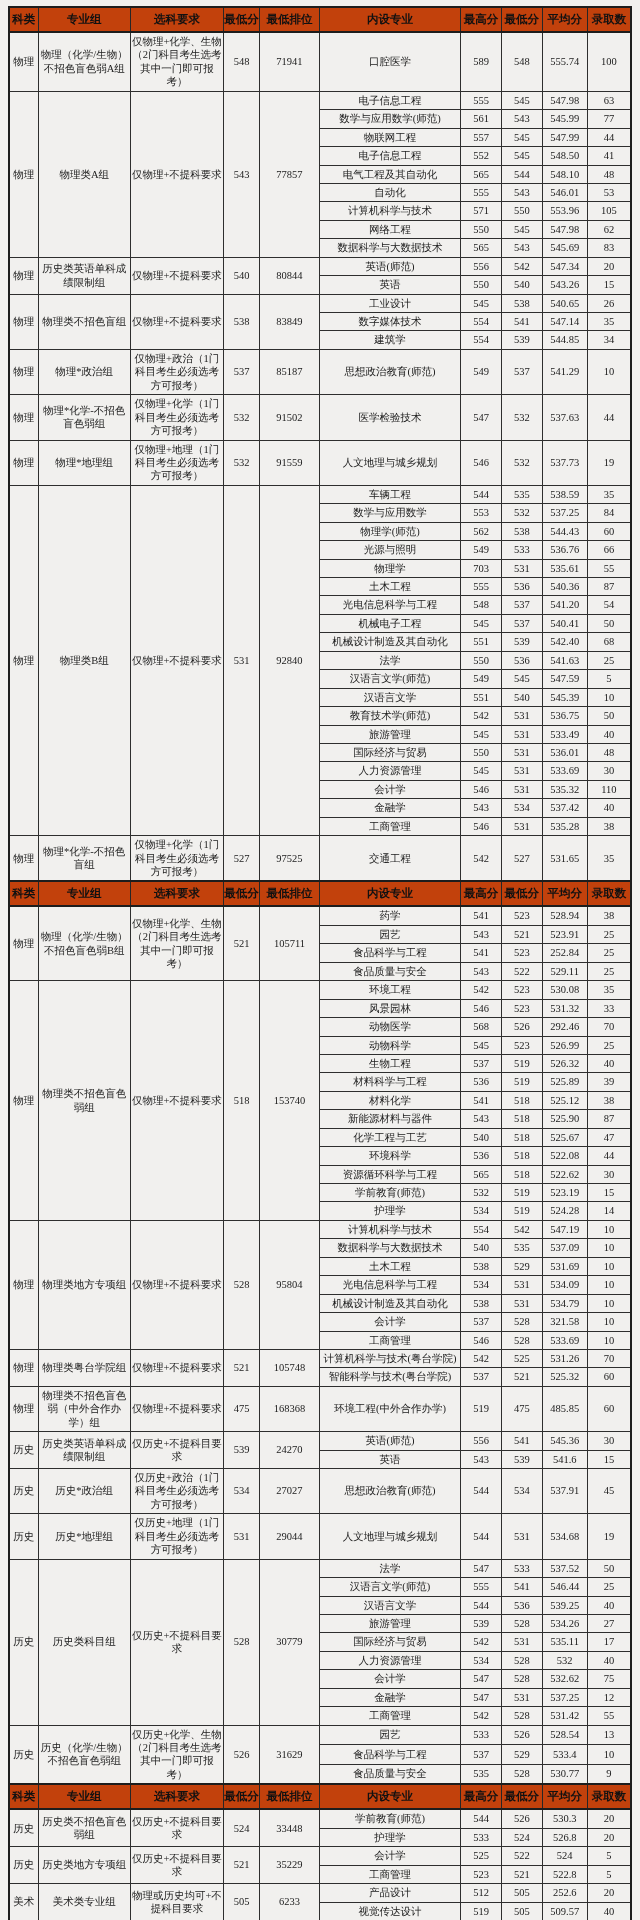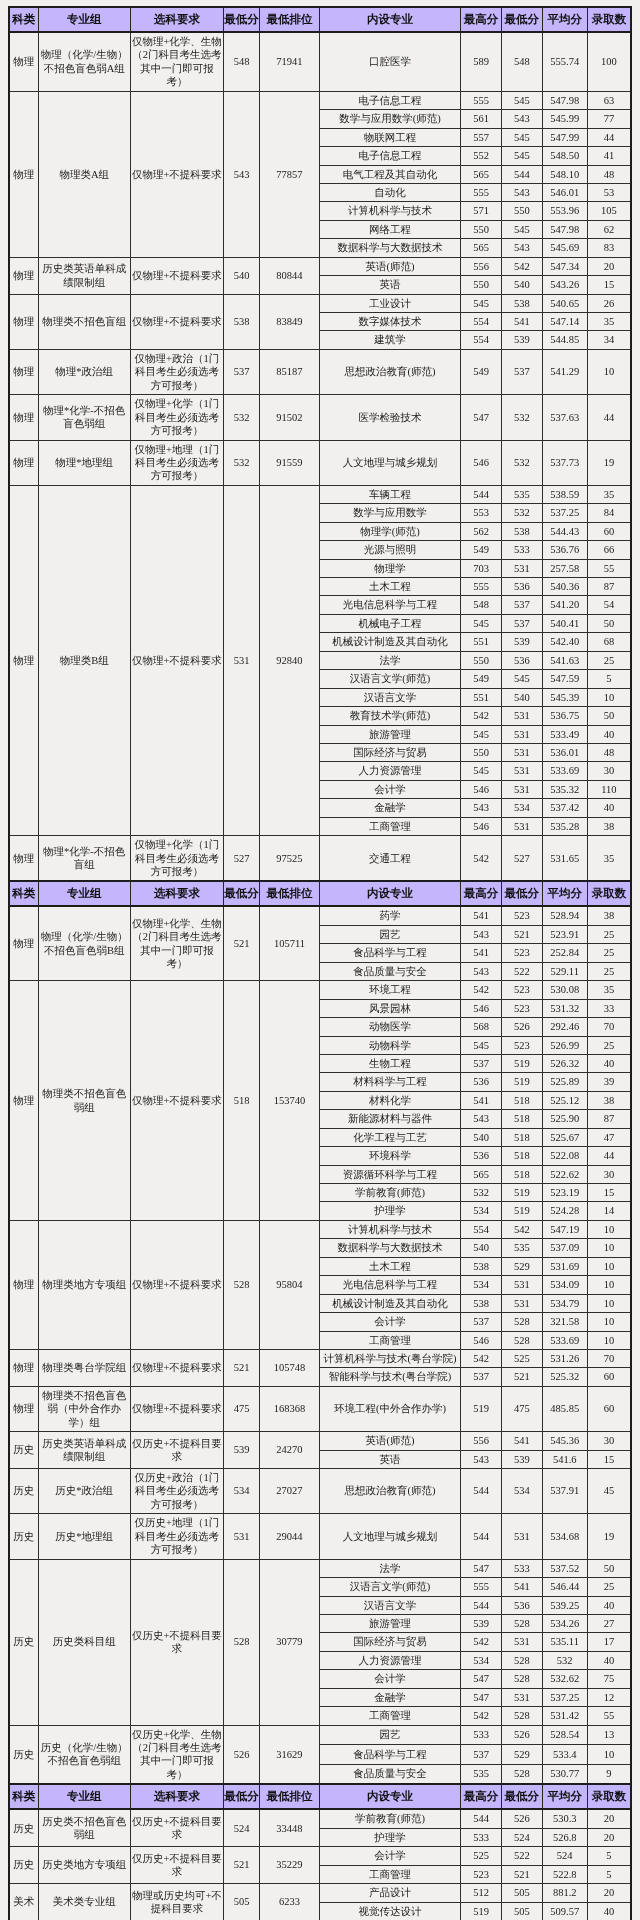--- a/index.html
+++ b/index.html
@@ -6,21 +6,21 @@
   body{
     width:640px;min-height:1920px;background:#f1f0ee;
     font-family:"Liberation Serif","DejaVu Serif",serif;
     color:#1b1b1b;position:relative;
   }
   .wrap{padding:6px 8px 10px 8px;position:relative;}
   table{width:100%;border-collapse:collapse;table-layout:fixed;border:2px solid #1d1d1d;}
   th{
     font-size:11.5px;font-weight:bold;text-align:center;padding:4px 0;
     border:1px solid #262626;border-top:2px solid #1d1d1d;border-bottom:2px solid #1d1d1d;
-    background:#c4b5fd;color:#111;
+    background:#c2410c;color:#111;
   }
   td{
     font-size:10.5px;text-align:center;vertical-align:middle;
     padding:2px 1px;border:1px solid #2e2e2e;line-height:1.28;
     word-break:break-all;
   }
   tr.gs td{border-top:1.8px solid #1d1d1d;}
 </style>
 </head>
 <body>
@@ -243,21 +243,21 @@
           <td>光源与照明</td>
           <td>549</td>
           <td>533</td>
           <td>536.76</td>
           <td>66</td>
         </tr>
         <tr>
           <td>物理学</td>
           <td>703</td>
           <td>531</td>
-          <td>257.58</td>
+          <td>535.61</td>
           <td>55</td>
         </tr>
         <tr>
           <td>土木工程</td>
           <td>555</td>
           <td>536</td>
           <td>540.36</td>
           <td>87</td>
         </tr>
         <tr>
@@ -778,21 +778,21 @@
         </tr>
         <tr class="gs">
           <td rowspan="2">美术</td>
           <td rowspan="2">美术类专业组</td>
           <td rowspan="2">物理或历史均可+不提科目要求</td>
           <td rowspan="2">505</td>
           <td rowspan="2">6233</td>
           <td>产品设计</td>
           <td>512</td>
           <td>505</td>
-          <td>881.2</td>
+          <td>252.6</td>
           <td>20</td>
         </tr>
         <tr>
           <td>视觉传达设计</td>
           <td>519</td>
           <td>505</td>
           <td>509.57</td>
           <td>40</td>
         </tr>
       </tbody>

